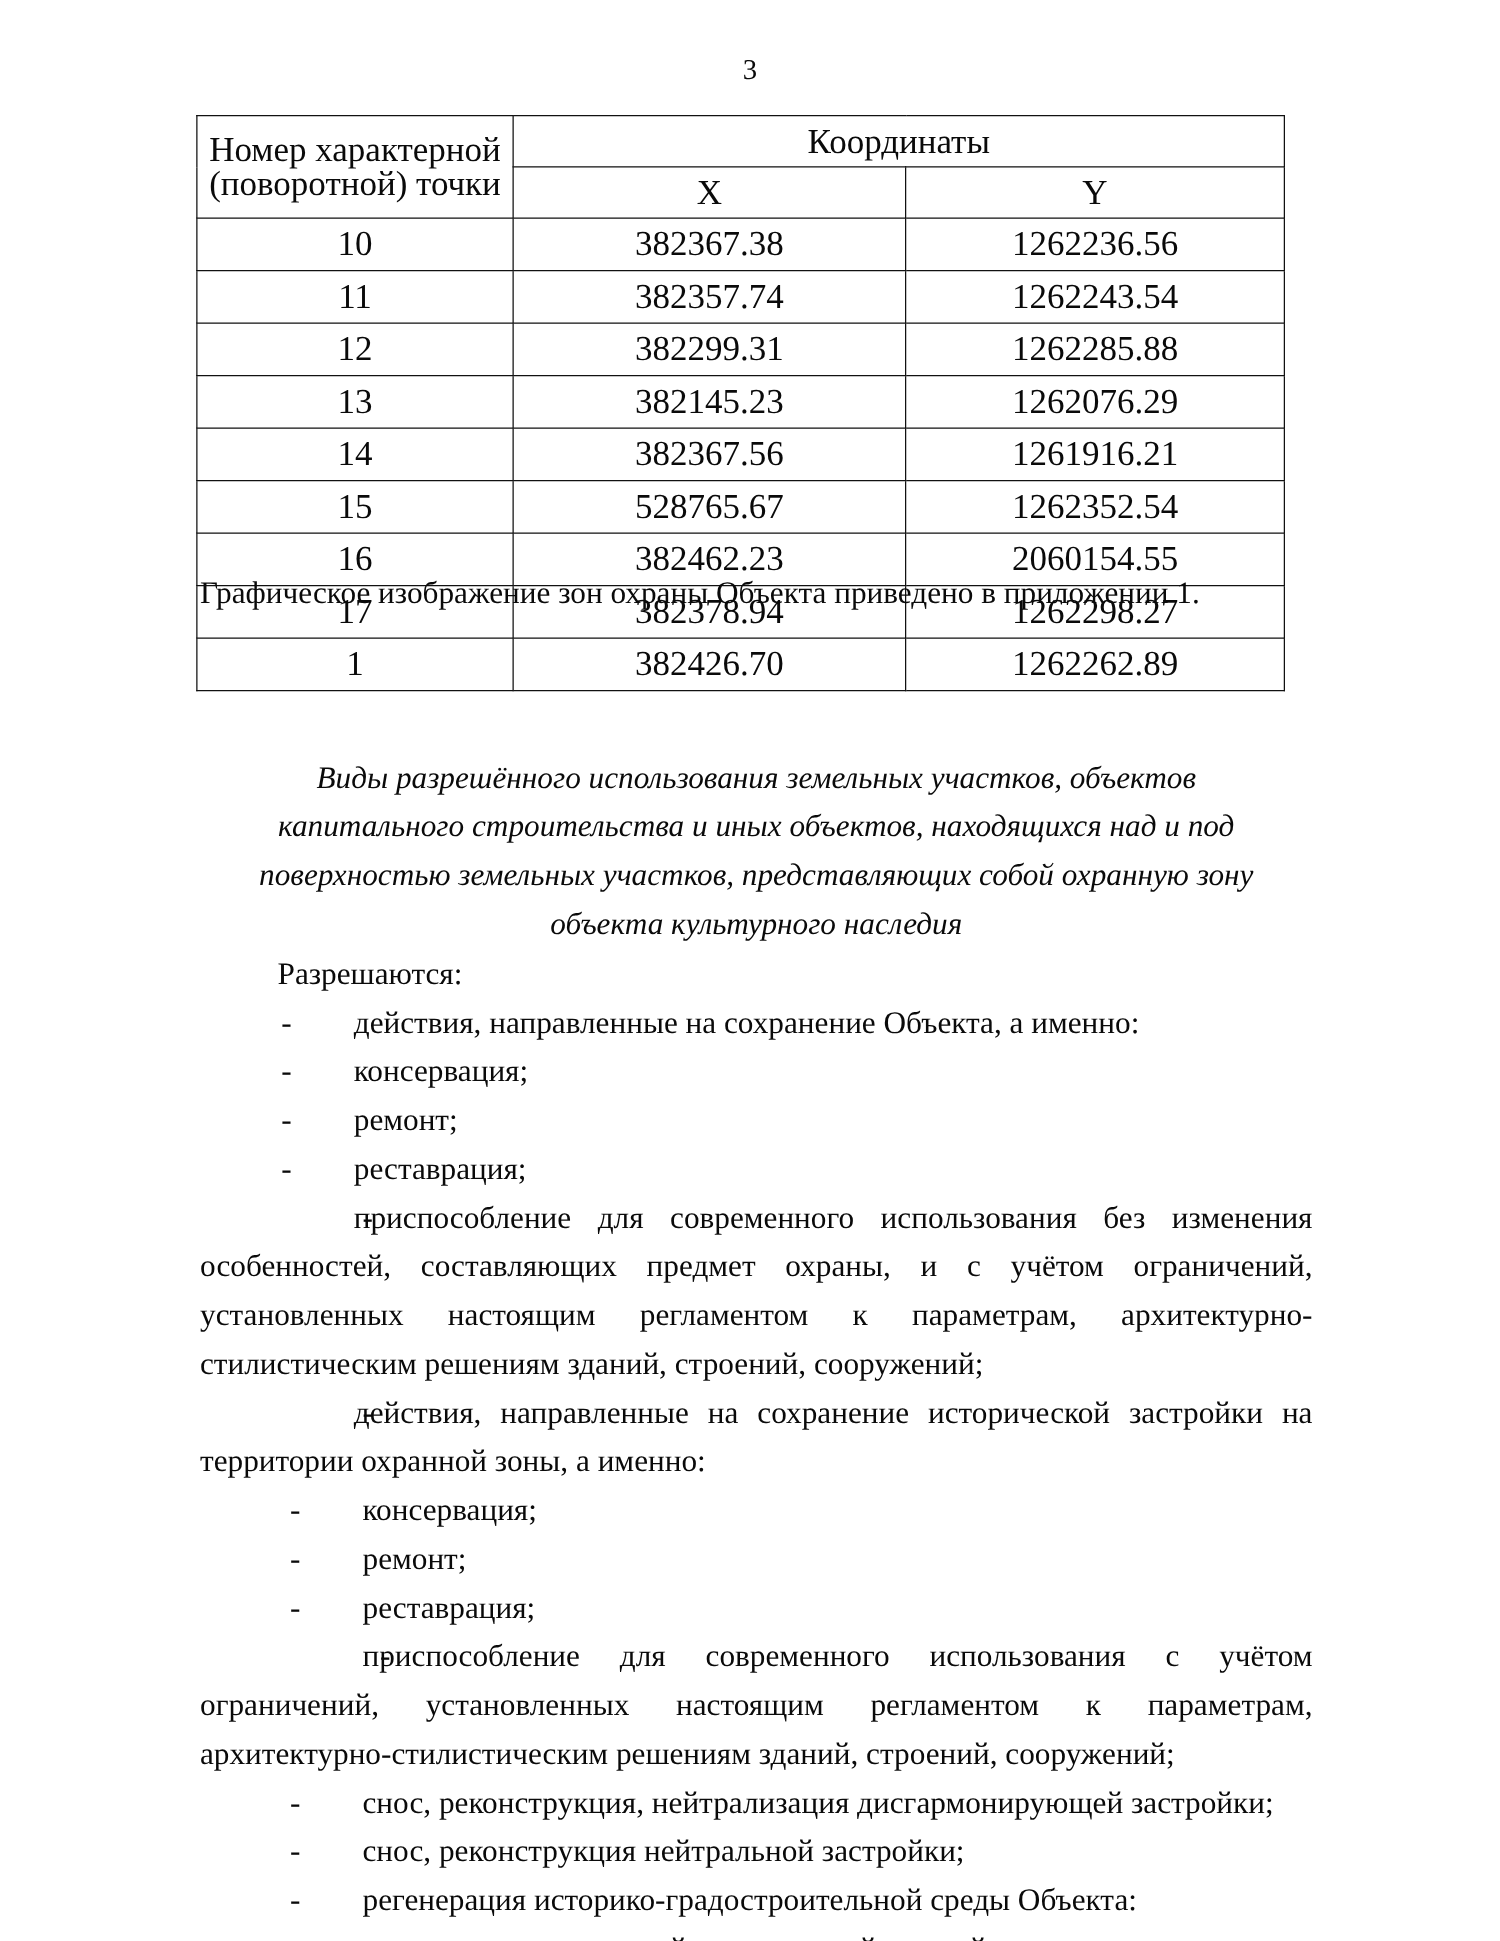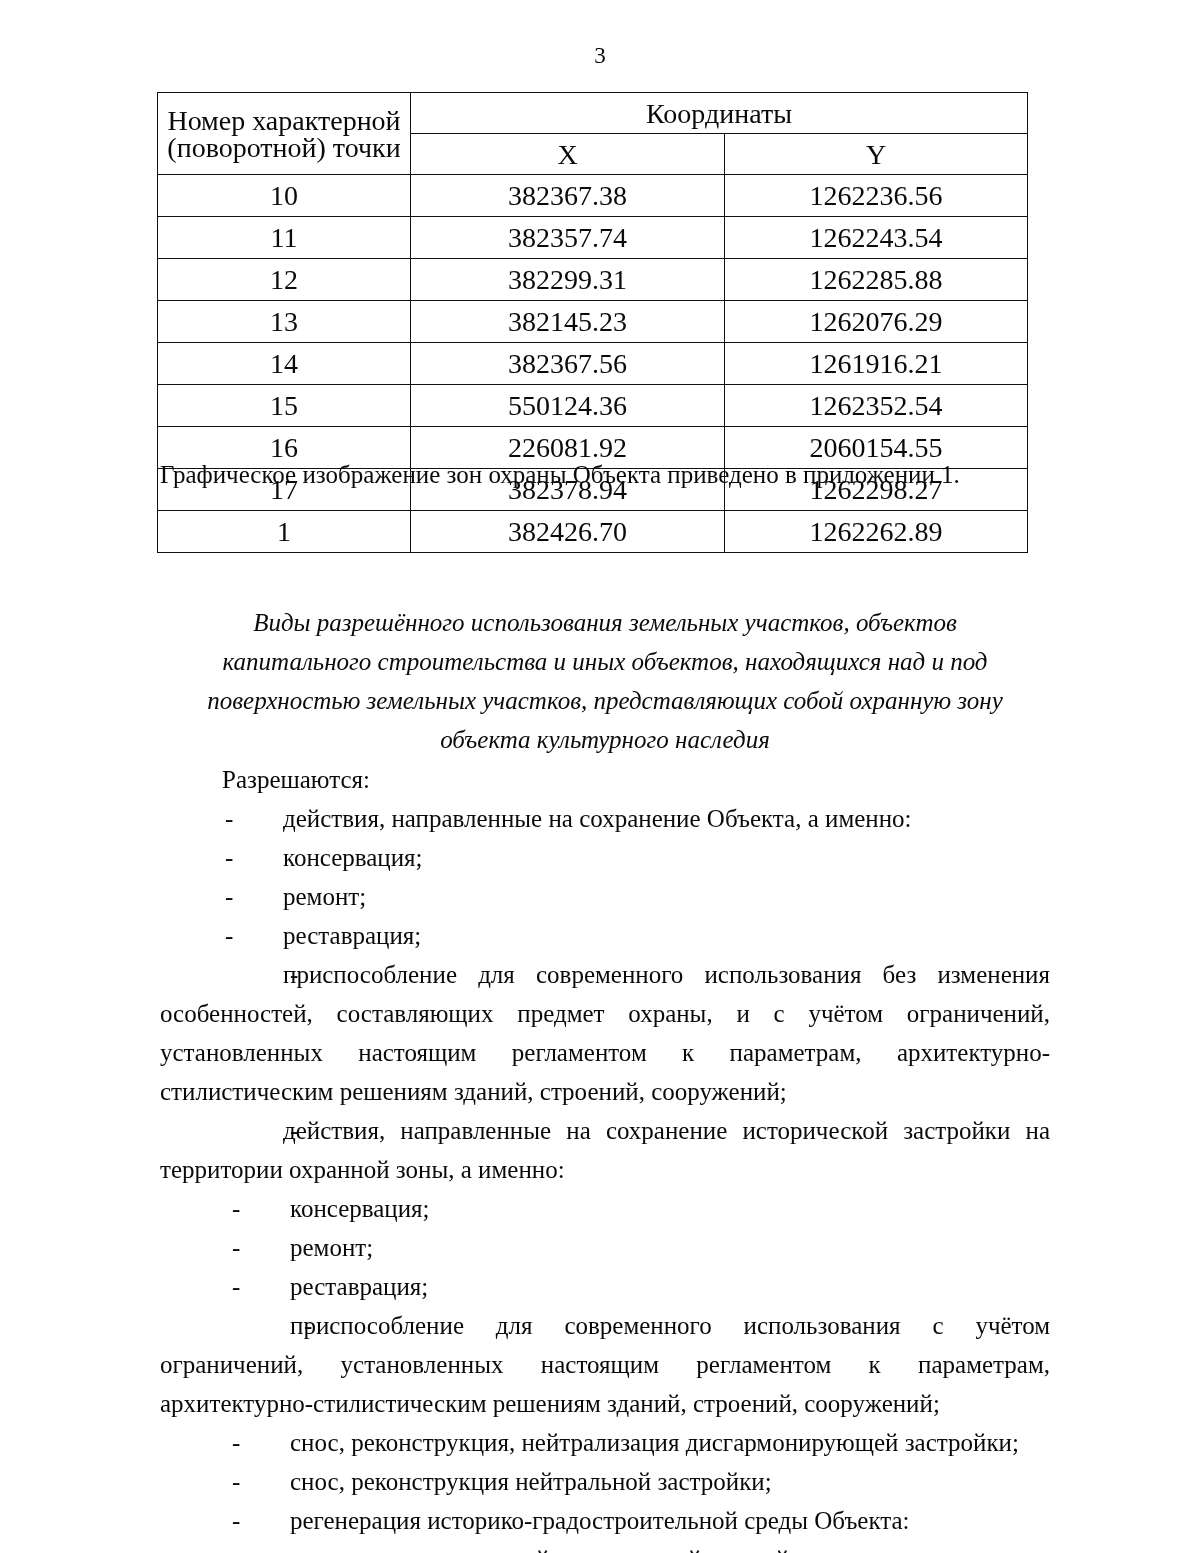--- a/index.html
+++ b/index.html
@@ -172,26 +172,26 @@
           <td class="cell">382145.23</td>
           <td class="cell">1262076.29</td>
         </tr>
         <tr>
           <td class="cell">14</td>
           <td class="cell">382367.56</td>
           <td class="cell">1261916.21</td>
         </tr>
         <tr>
           <td class="cell">15</td>
-          <td class="cell">550124.36</td>
+          <td class="cell">528765.67</td>
           <td class="cell">1262352.54</td>
         </tr>
         <tr>
           <td class="cell">16</td>
-          <td class="cell">226081.92</td>
+          <td class="cell">382462.23</td>
           <td class="cell">2060154.55</td>
         </tr>
         <tr>
           <td class="cell">17</td>
           <td class="cell">382378.94</td>
           <td class="cell">1262298.27</td>
         </tr>
         <tr>
           <td class="cell">1</td>
           <td class="cell">382426.70</td>

